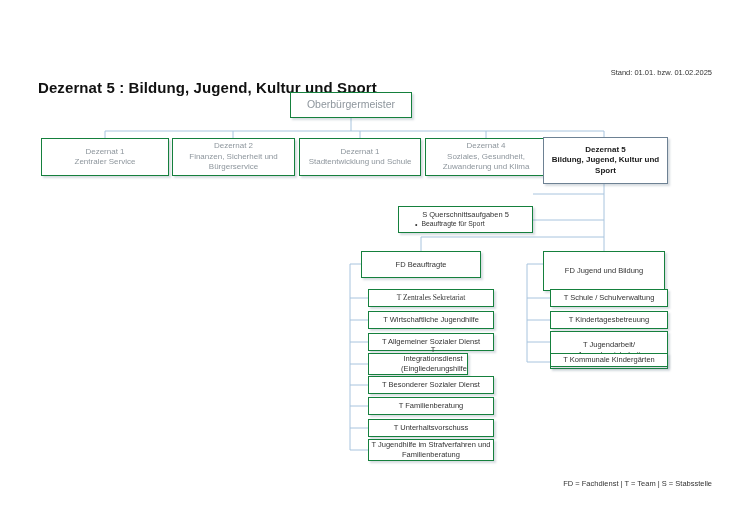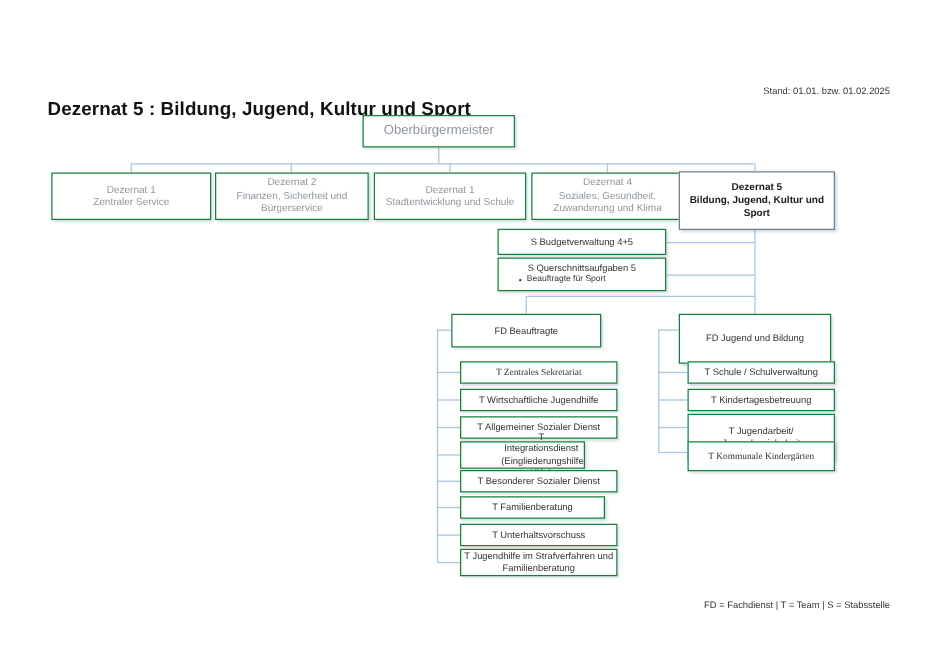--- a/index.html
+++ b/index.html
@@ -101,23 +101,20 @@
   </div>
   <div class="box dez gray-text" style="left:425px; top:138px; width:122px; height:38px;">
     <span class="ln">Dezernat 4</span>
     <span class="ln">Soziales, Gesundheit, Zuwanderung und Klima</span>
   </div>
   <div class="box hl" style="left:543px; top:137px; width:125px; height:47px;">
     <span class="ln">Dezernat 5</span>
     <span class="ln">Bildung, Jugend, Kultur und Sport</span>
   </div>
 
-  <div class="box small dark-text" style="left:398px; top:183px; width:135px; height:21px;">
-    <span class="ln">S Budgetverwaltung 4+5</span>
-  </div>
   <div class="box small dark-text" style="left:398px; top:206px; width:135px; height:27px;">
     <span class="ln">S Querschnittsaufgaben 5</span>
     <span class="bullet-row">Beauftragte für Sport</span>
   </div>
 
   <div class="box small dark-text" style="left:361px; top:251px; width:120px; height:27px;">
     <span class="ln">FD Beauftragte</span>
   </div>
   <div class="box small dark-text" style="left:543px; top:251px; width:122px; height:40px;">
     <span class="ln">FD Jugend und Bildung</span>
@@ -131,38 +128,38 @@
   </div>
   <div class="box small dark-text" style="left:368px; top:311px; width:126px; height:18px;">
     <span class="ln">T Wirtschaftliche Jugendhilfe</span>
   </div>
   <div class="box small dark-text" style="left:368px; top:353px; width:100px; height:22px;padding-left:32px;">
     <span class="ln">T Integrationsdienst (Eingliederungshilfe KiJu)</span>
   </div>
   <div class="box small dark-text" style="left:368px; top:376px; width:126px; height:18px;">
     <span class="ln">T Besonderer Sozialer Dienst</span>
   </div>
-  <div class="box small dark-text" style="left:368px; top:397px; width:116px; height:18px;">
+  <div class="box small dark-text" style="left:368px; top:397px; width:126px; height:18px;">
     <span class="ln">T Familienberatung</span>
   </div>
   <div class="box small dark-text" style="left:368px; top:419px; width:126px; height:18px;">
     <span class="ln">T Unterhaltsvorschuss</span>
   </div>
   <div class="box small dark-text" style="left:368px; top:439px; width:126px; height:22px;">
     <span class="ln">T Jugendhilfe im Strafverfahren und Familienberatung</span>
   </div>
 
   <div class="box small dark-text" style="left:550px; top:289px; width:118px; height:18px;">
     <span class="ln">T Schule / Schulverwaltung</span>
   </div>
   <div class="box small dark-text" style="left:550px; top:311px; width:118px; height:18px;">
     <span class="ln">T Kindertagesbetreuung</span>
   </div>
   <div class="box small dark-text" style="left:550px; top:331px; width:118px; height:38px;">
     <span class="ln">T Jugendarbeit/ Jugendsozialarbeit</span>
   </div>
-  <div class="box small dark-text" style="left:550px; top:353px; width:118px; height:24px;font-family:Liberation Serif, serif;">
+  <div class="box small dark-text" style="left:550px; top:353px; width:118px; height:14px;">
     <span class="ln">T Kommunale Kindergärten</span>
   </div>
 
   <div class="legend-note">FD = Fachdienst | T = Team | S = Stabsstelle</div>
 
 </div>
 
 </body></html>

